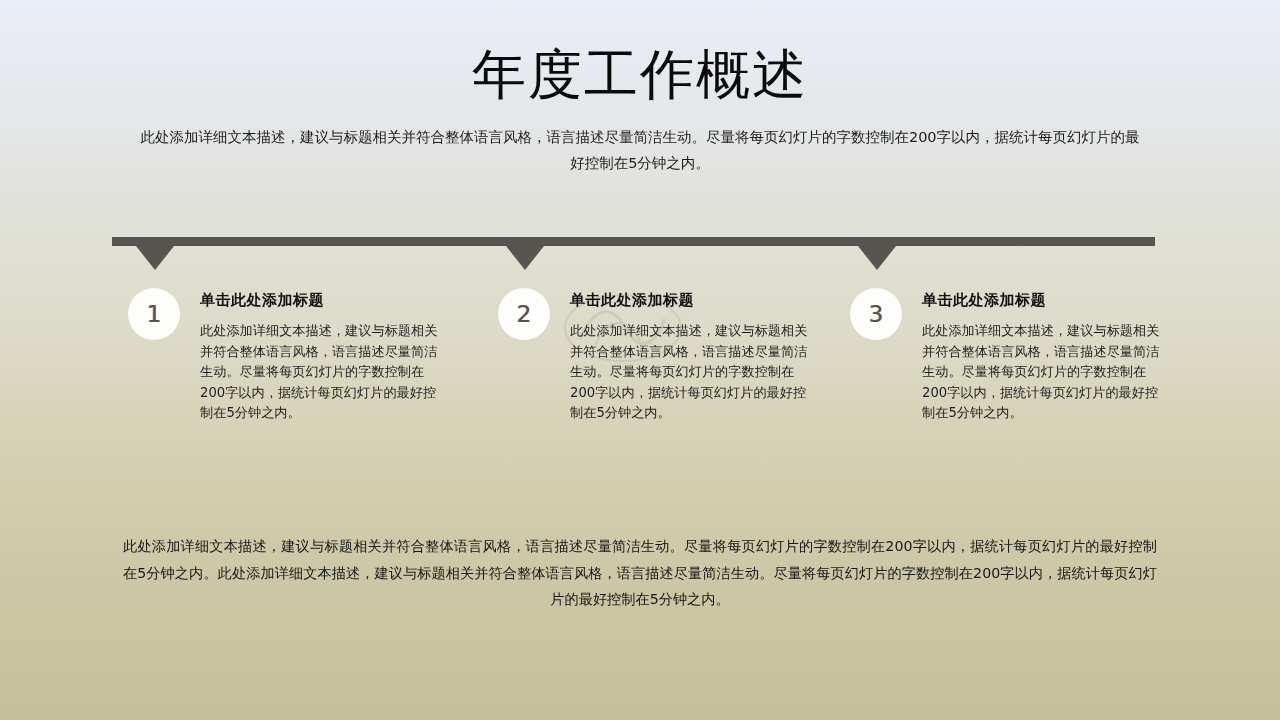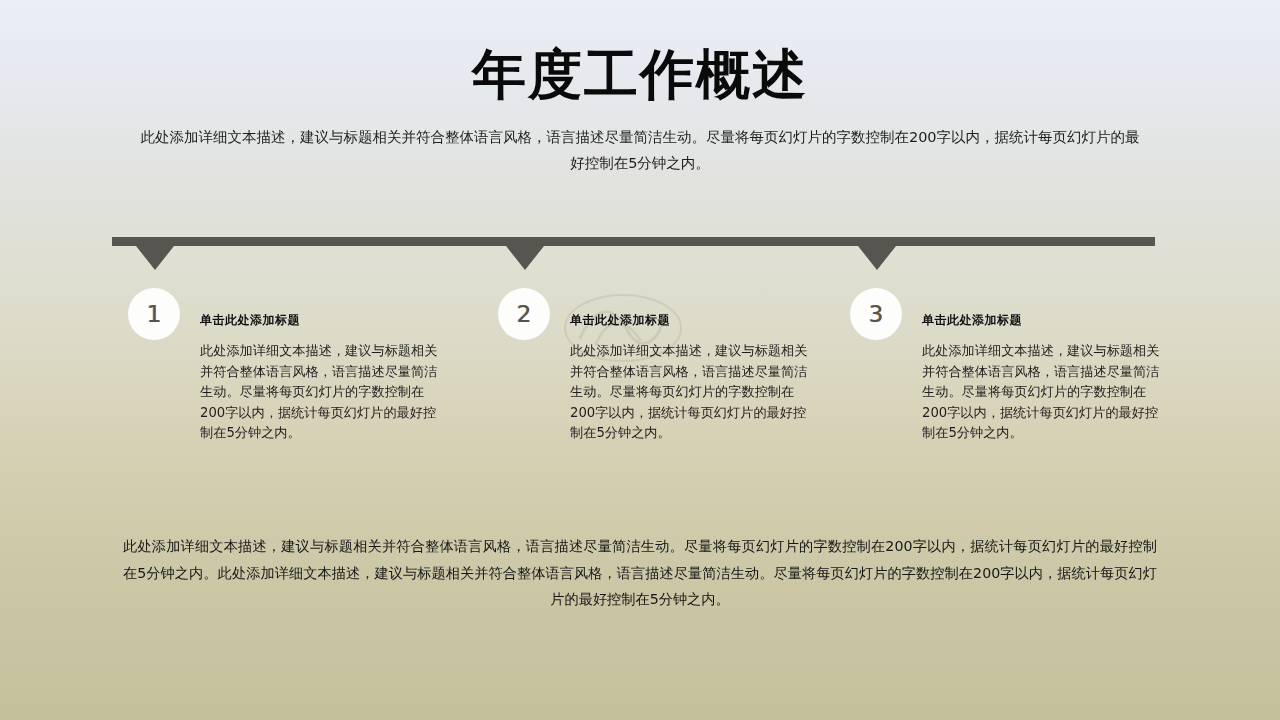--- a/index.html
+++ b/index.html
@@ -46,21 +46,21 @@
 
   
   #title {
     position: absolute;
     left: 0;
     top: 44px;
     width: 1280px;
     text-align: center;
     font-size: 54px;
     line-height: 62px;
-    font-weight: bold;
+    font-weight: normal;
     letter-spacing: 2px;
     color: #0a0a0a;
     white-space: nowrap;
   }
 
   
   #subtitle {
     position: absolute;
     left: 140px;
     top: 124px;
@@ -120,27 +120,26 @@
     text-shadow: -0.7px 0 rgba(210,135,60,0.75), 0.7px 0 rgba(90,140,215,0.75);
   }
 
   .col-body {
     position: absolute;
     left: 72px;
     top: 0;
     width: 248px;
   }
   .col-heading {
-    font-size: 12px;
+    font-size: 15px;
     line-height: 24px;
     font-weight: bold;
     color: #111111;
     letter-spacing: 0.5px;
     white-space: nowrap;
-    margin-top: 20px;
   }
   .col-text {
     margin-top: 9px;
     font-size: 13.2px;
     line-height: 20.6px;
     color: #1d1d1d;
     text-align: left;
   }
 
   

